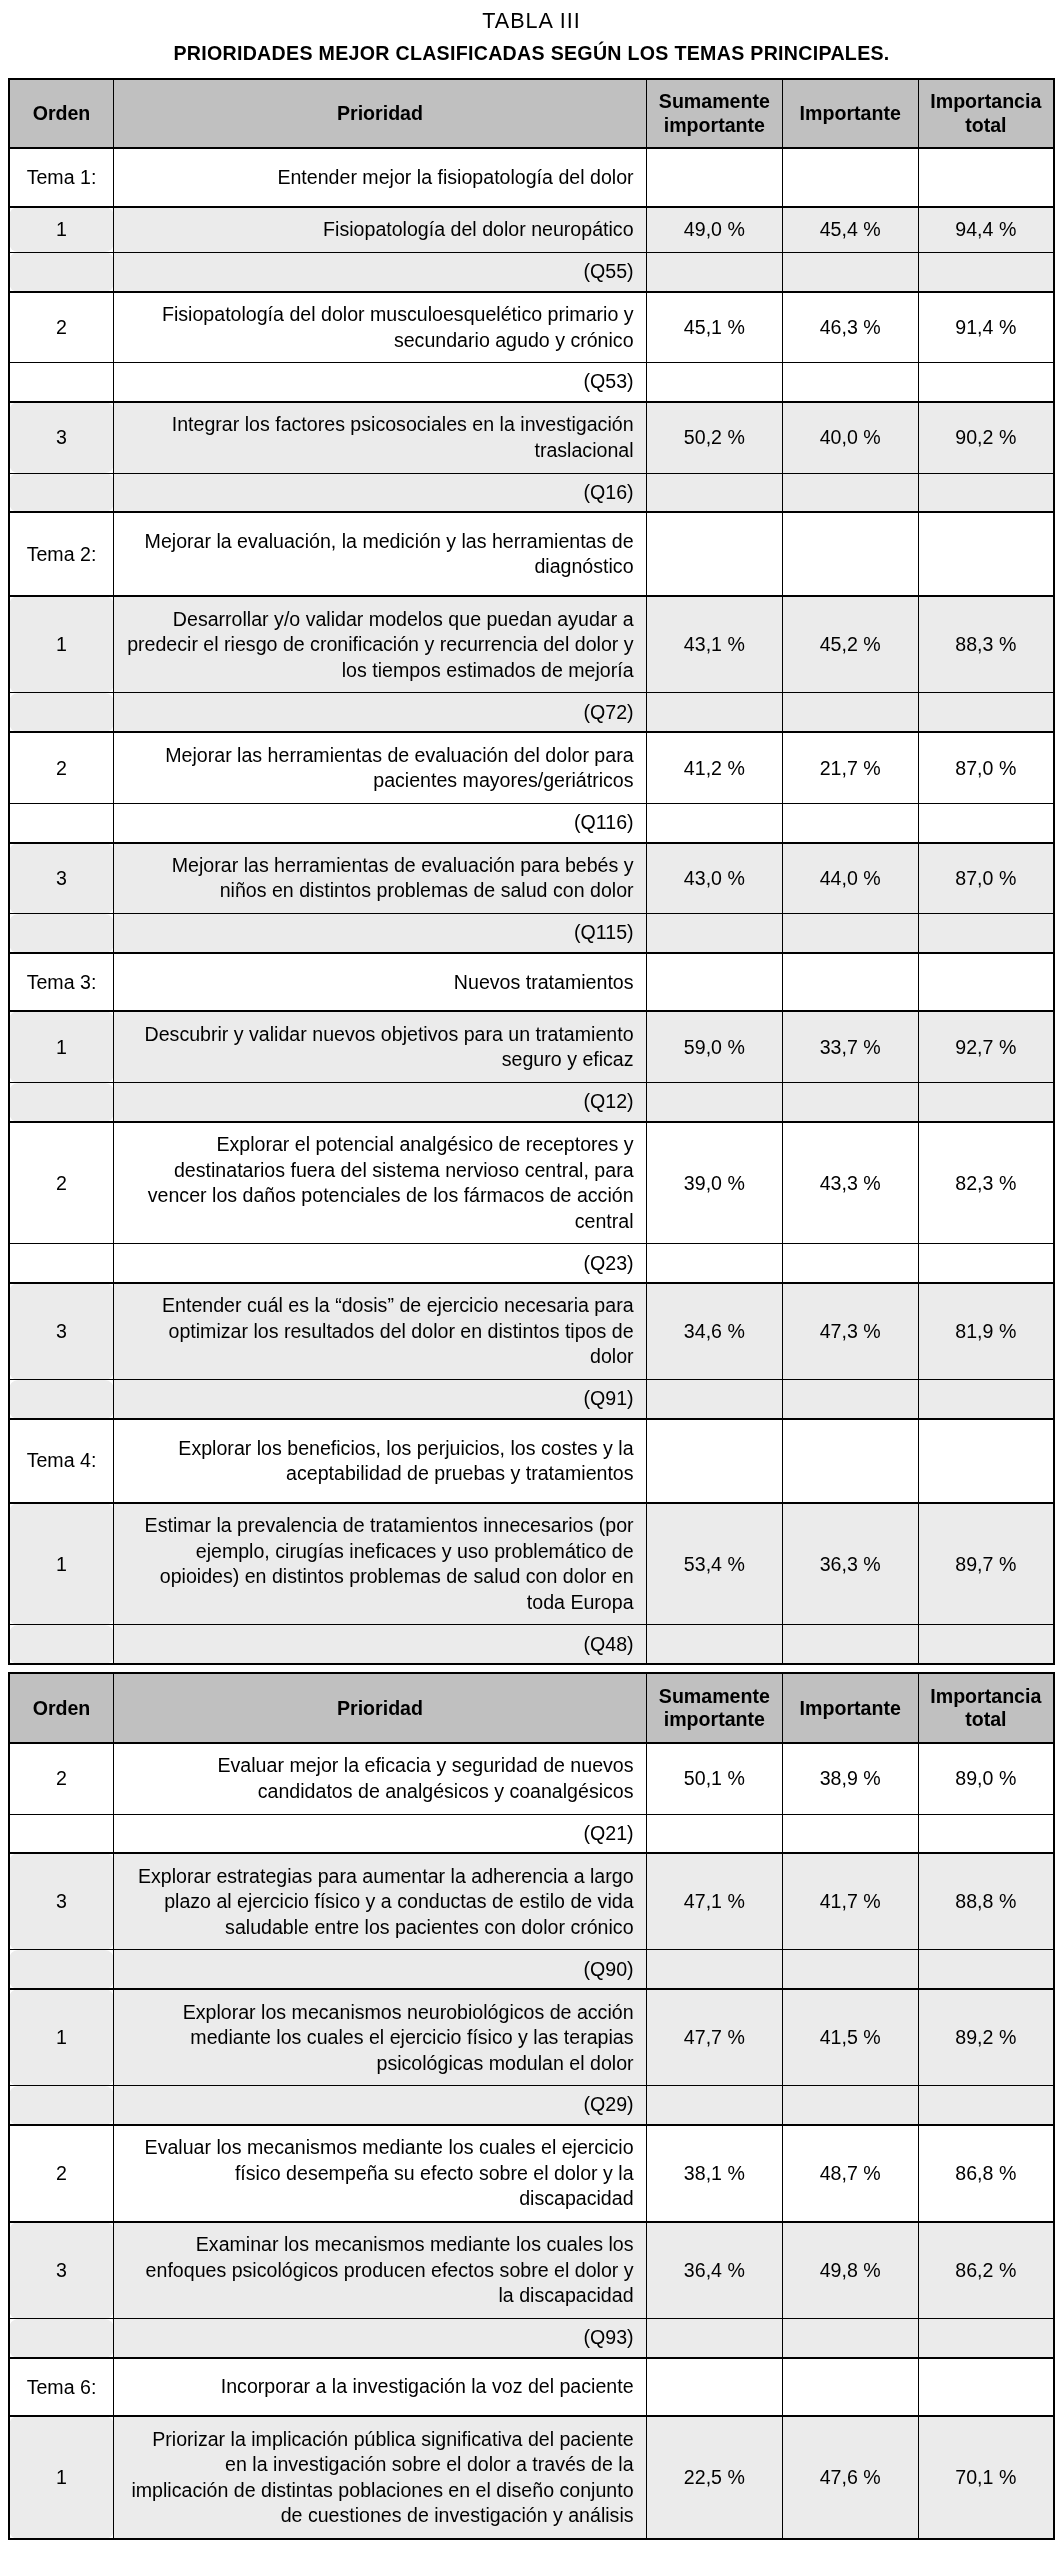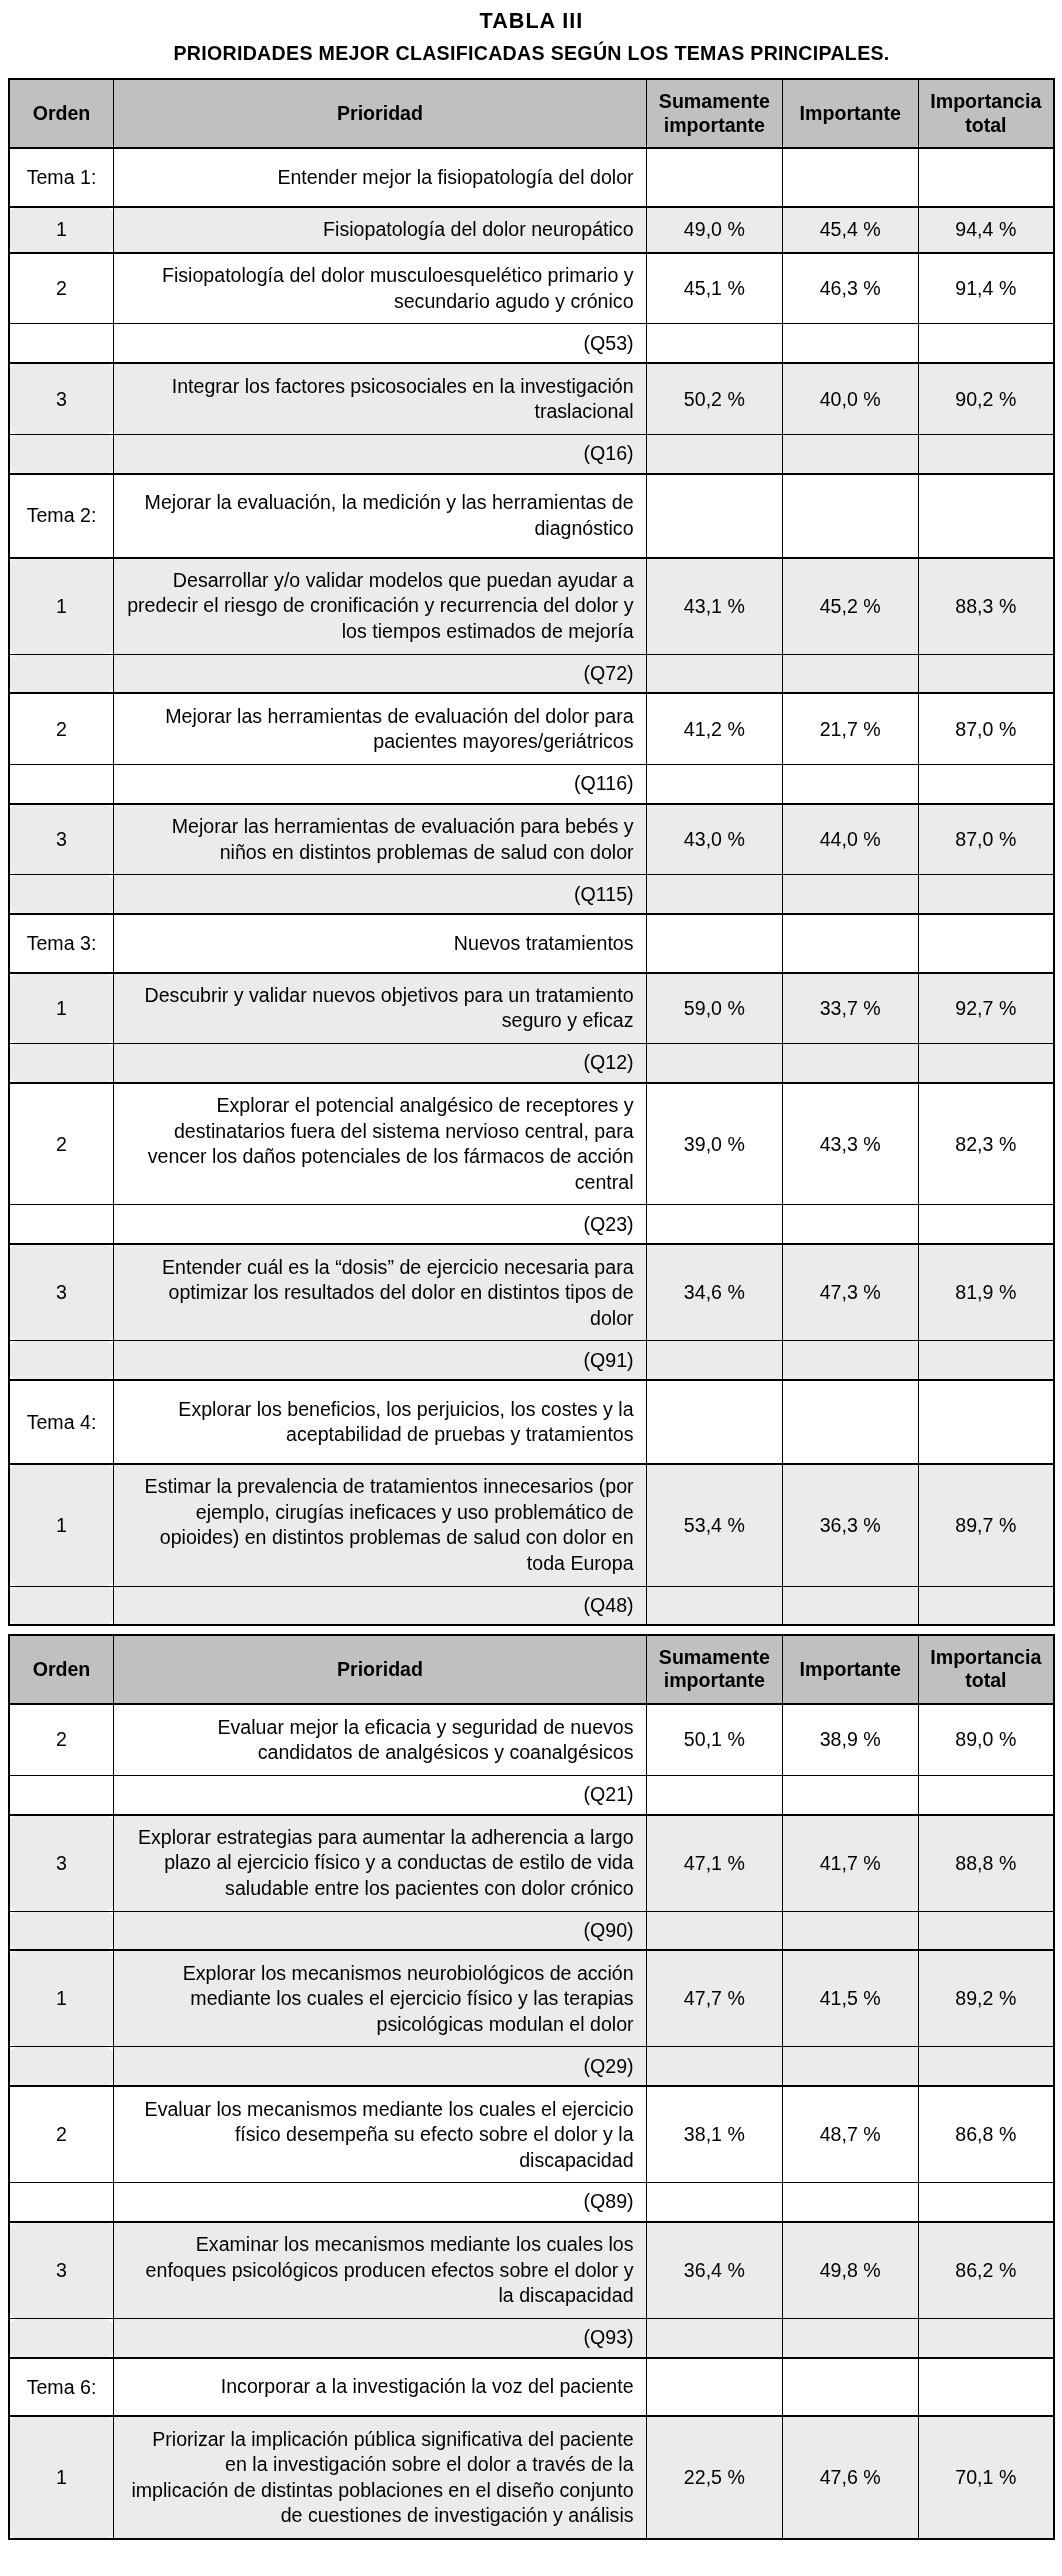--- a/index.html
+++ b/index.html
@@ -8,21 +8,21 @@
     background: #ffffff;
     color: #000000;
     font-family: "Liberation Sans", "DejaVu Sans", sans-serif;
   }
   body { width: 1063px; }
   .page { width: 1047px; margin: 0 auto; padding-top: 8.2px; }
 
   .title-block { text-align: center; }
   .doc-title {
     font-size: 21.6px;
-    font-weight: bold;
+    font-weight: normal;
     letter-spacing: 1px;
     font-stretch: condensed;
     text-align: center;
   }
   .doc-subtitle {
     font-size: 19.6px;
     font-weight: bold;
     margin-top: 8.2px;
     letter-spacing: 0.3px;
     font-stretch: condensed;
@@ -124,20 +124,27 @@
           <td class="value"></td>
           <td class="value"></td>
           <td class="value"></td>
         </tr>
         <tr class="priority shade bold-values">
           <td class="orden">1</td>
           <td class="text">Fisiopatología del dolor neuropático</td>
           <td class="value">49,0 %</td>
           <td class="value">45,4 %</td>
           <td class="value">94,4 %</td>
+        </tr>
+        <tr class="q shade">
+          <td class="orden"></td>
+          <td class="text">(Q55)</td>
+          <td class="value"></td>
+          <td class="value"></td>
+          <td class="value"></td>
         </tr>
         <tr class="priority">
           <td class="orden">2</td>
           <td class="text">Fisiopatología del dolor musculoesquelético primario y secundario agudo y crónico</td>
           <td class="value">45,1 %</td>
           <td class="value">46,3 %</td>
           <td class="value">91,4 %</td>
         </tr>
         <tr class="q">
           <td class="orden"></td>
@@ -342,27 +349,20 @@
           <td class="value"></td>
           <td class="value"></td>
         </tr>
         <tr class="priority">
           <td class="orden">2</td>
           <td class="text">Evaluar los mecanismos mediante los cuales el ejercicio físico desempeña su efecto sobre el dolor y la discapacidad</td>
           <td class="value">38,1 %</td>
           <td class="value">48,7 %</td>
           <td class="value">86,8 %</td>
         </tr>
-        <tr class="q">
-          <td class="orden"></td>
-          <td class="text">(Q89)</td>
-          <td class="value"></td>
-          <td class="value"></td>
-          <td class="value"></td>
-        </tr>
         <tr class="priority shade">
           <td class="orden">3</td>
           <td class="text">Examinar los mecanismos mediante los cuales los enfoques psicológicos producen efectos sobre el dolor y la discapacidad</td>
           <td class="value">36,4 %</td>
           <td class="value">49,8 %</td>
           <td class="value">86,2 %</td>
         </tr>
         <tr class="q shade">
           <td class="orden"></td>
           <td class="text">(Q93)</td>

